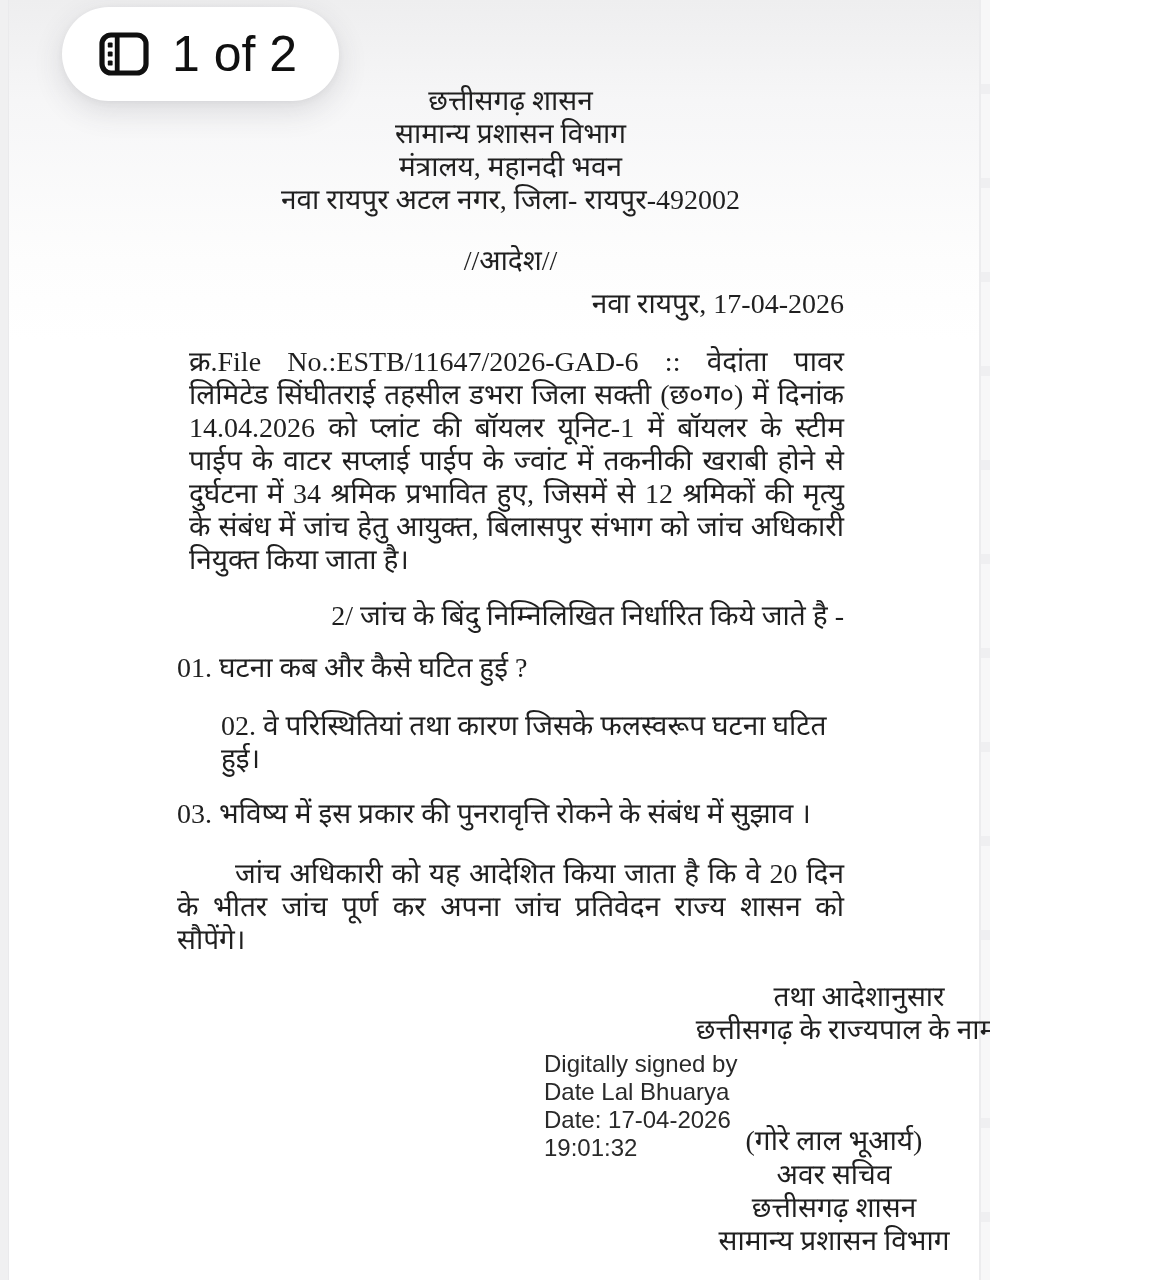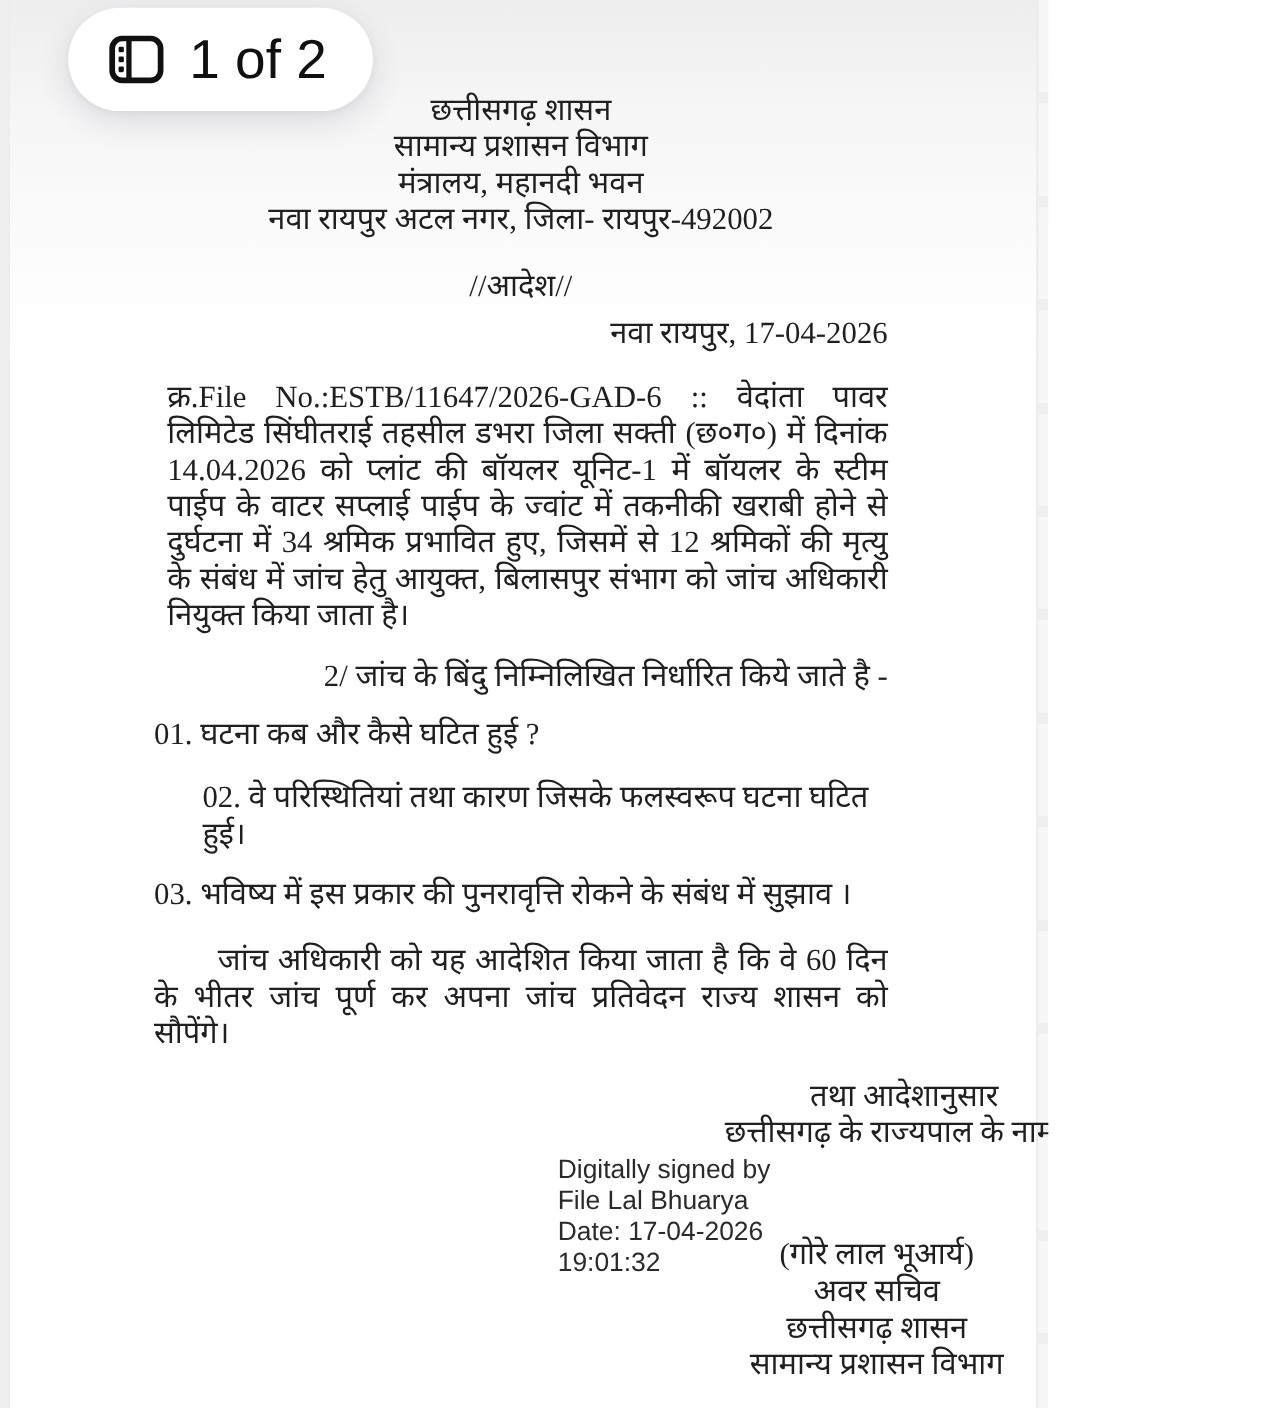--- a/index.html
+++ b/index.html
@@ -3,20 +3,21 @@
 <meta charset="utf-8">
 <style>
   html,body{margin:0;padding:0;}
   .viewer{
     position:relative;
     width:953px;height:1280px;
     background:linear-gradient(180deg,#eeeeef 0px,#f6f6f7 100px,#fdfdfd 260px,#ffffff 340px);
     overflow:hidden;
     font-family:"Liberation Serif","DejaVu Serif",serif;
     color:#1f1f1f;
+    padding-left:37px;
   }
   .edge-left{
     position:absolute;left:0;top:0;width:8px;height:100%;
     background:#f0f0f1;border-right:1px solid #eaeaec;
   }
   .edge-right{
     position:absolute;right:0;top:0;width:9px;height:100%;
     background:repeating-linear-gradient(180deg,#f7f7f8 0 84px,#efeff1 84px 94px);
     border-left:2px solid #ececee;
   }
@@ -93,31 +94,31 @@
     <div class="dateline">नवा रायपुर, 17-04-2026</div>
 
     <p class="para-main">क्र.File No.:ESTB/11647/2026-GAD-6 :: वेदांता पावर लिमिटेड सिंघीतराई तहसील डभरा जिला सक्ती (छ०ग०) में दिनांक 14.04.2026 को प्लांट की बॉयलर यूनिट-1 में बॉयलर के स्टीम पाईप के वाटर सप्लाई पाईप के ज्वांट में तकनीकी खराबी होने से दुर्घटना में 34 श्रमिक प्रभावित हुए, जिसमें से 12 श्रमिकों की मृत्यु के संबंध में जांच हेतु आयुक्त, बिलासपुर संभाग को जांच अधिकारी नियुक्त किया जाता है।</p>
 
     <p class="points-intro">2/ जांच के बिंदु निम्निलिखित निर्धारित किये जाते है -</p>
 
     <p class="point point-1">01. घटना कब और कैसे घटित हुई ?</p>
     <p class="point point-2">02. वे परिस्थितियां तथा कारण जिसके फलस्वरूप घटना घटित हुई।</p>
     <p class="point point-3">03. भविष्य में इस प्रकार की पुनरावृत्ति रोकने के संबंध में सुझाव ।</p>
 
-    <p class="closing">जांच अधिकारी को यह आदेशित किया जाता है कि वे 60 दिन के भीतर जांच पूर्ण कर अपना जांच प्रतिवेदन राज्य शासन को सौपेंगे।</p>
+    <p class="closing">जांच अधिकारी को यह आदेशित किया जाता है कि वे 20 दिन के भीतर जांच पूर्ण कर अपना जांच प्रतिवेदन राज्य शासन को सौपेंगे।</p>
 
     <div class="authority">
       <div>तथा आदेशानुसार</div>
       <div>छत्तीसगढ़ के राज्यपाल के नाम से</div>
     </div>
 
     <div class="sig-row">
       <div class="digital-stamp">
         <div>Digitally signed by</div>
-        <div>File Lal Bhuarya</div>
+        <div>Date Lal Bhuarya</div>
         <div>Date: 17-04-2026</div>
         <div>19:01:32</div>
       </div>
       <div class="sig-col">
         <div class="sig-name">(गोरे लाल भूआर्य)</div>
         <div class="sig-desig">अवर सचिव</div>
         <div class="sig-desig">छत्तीसगढ़ शासन</div>
         <div class="sig-desig">सामान्य प्रशासन विभाग</div>
       </div>
     </div>

